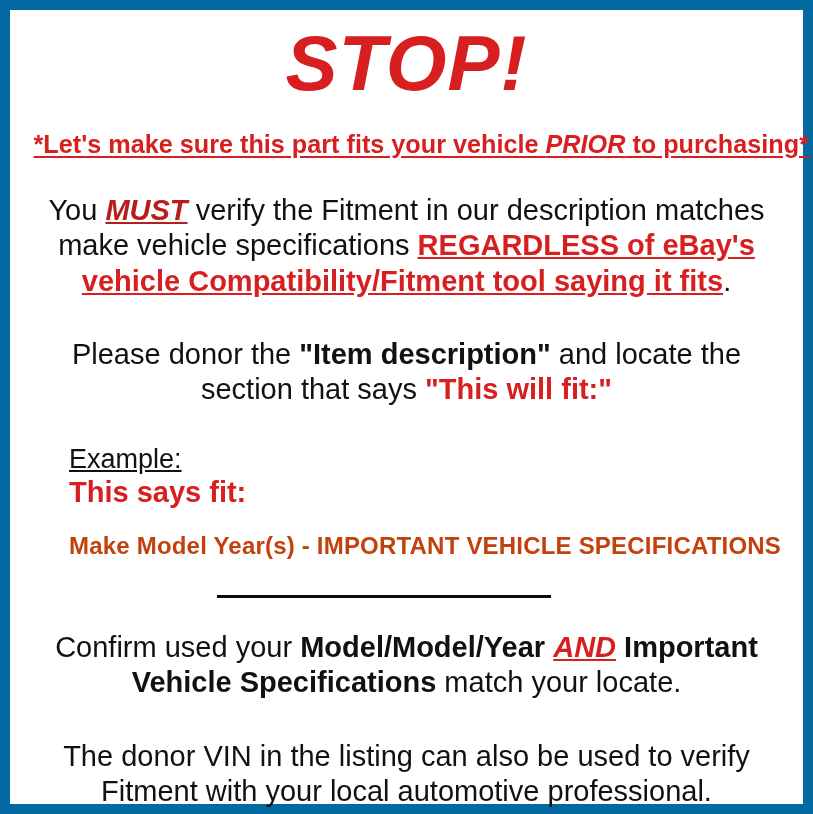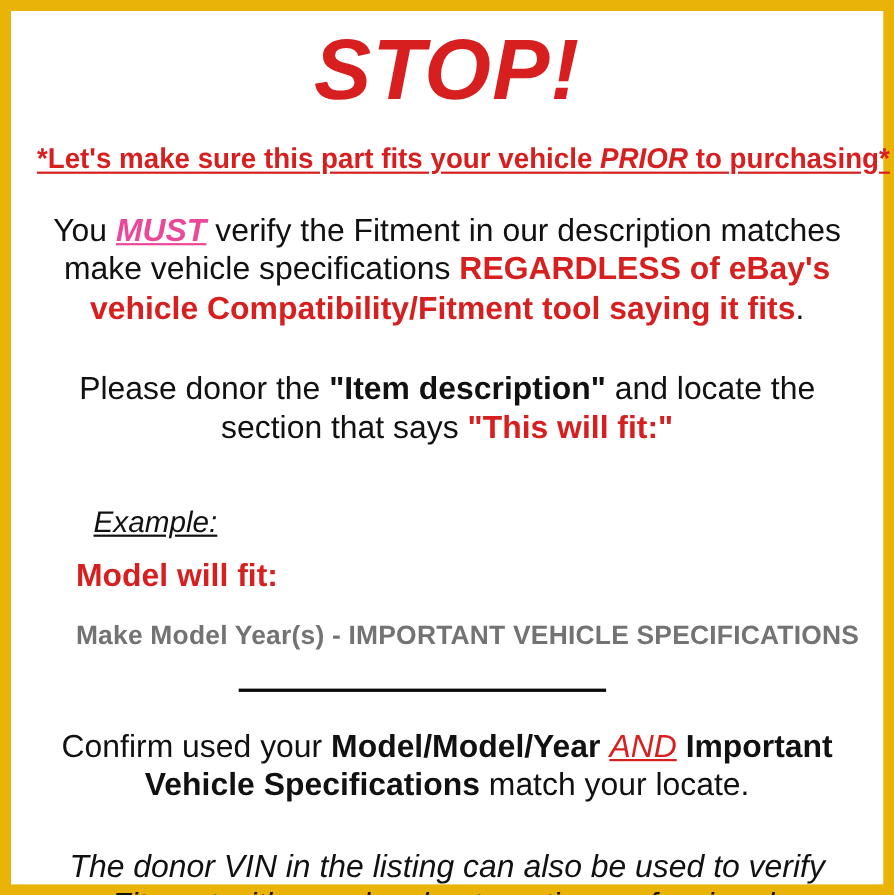--- a/index.html
+++ b/index.html
@@ -11,21 +11,21 @@
     width: 813px;
     height: 814px;
     overflow: hidden;
     font-family: "Liberation Sans", sans-serif;
   }
 
   #notice {
     box-sizing: border-box;
     width: 813px;
     height: 814px;
-    border: 10px solid #eab308;
+    border: 10px solid #0369a1;
     background: #ffffff;
     position: relative;
   }
 
   .inner {
     box-sizing: border-box;
     width: 100%;
     height: 100%;
     padding: 0 12px;
     text-align: center;
@@ -71,24 +71,25 @@
   }
 
   #para-must {
     padding-top: 33px;
     padding-left: 22px;
     padding-right: 22px;
   }
   #para-must .hl {
     color: #d81f20;
     font-weight: bold;
+    text-decoration: underline;
     text-underline-offset: 2px;
   }
   #para-must .must {
-    color: #ec4899;
+    color: #b91c1c;
     font-weight: bold;
     font-style: italic;
     text-decoration: underline;
     text-underline-offset: 2px;
   }
 
   #para-itemdesc {
     padding-top: 38px;
     padding-left: 10px;
     padding-right: 10px;
@@ -96,42 +97,41 @@
   #para-itemdesc .bq { font-weight: bold; }
   #para-itemdesc .rq { font-weight: bold; color: #d81f20; }
 
   
   #example-block {
     text-align: left;
     padding-left: 47px;
     padding-top: 36px;
   }
   #example-label {
-    margin: 16px;
+    margin: 0;
     font-size: 27px;
-    font-style: italic;
     color: #111111;
     text-decoration: underline;
     text-underline-offset: 2px;
     display: inline-block;
   }
   #example-fitline {
     margin: 0;
     padding-top: 2px;
     font-size: 29px;
     font-weight: bold;
     color: #d81f20;
     line-height: 1.1;
   }
   #example-spec {
     margin: 0;
     padding-top: 24px;
     font-size: 24px;
     font-weight: bold;
-    color: #737373;
+    color: #c2410c;
     line-height: 1.1;
     letter-spacing: 0.2px;
   }
 
   
   #divider-wrap {
     padding-top: 28px;
     text-align: center;
   }
   #divider {
@@ -145,32 +145,31 @@
 
   
   #para-confirm {
     padding-top: 25px;
     padding-left: 16px;
     padding-right: 16px;
   }
   #para-confirm .bq { font-weight: bold; }
   #para-confirm .andk {
     color: #d81f20;
-    font-weight: normal;
+    font-weight: bold;
     font-style: italic;
     text-decoration: underline;
     text-underline-offset: 2px;
   }
 
   
   #para-vin {
     padding-top: 38px;
     padding-left: 16px;
     padding-right: 16px;
-    font-style: italic;
   }
 
   
   #thankyou {
     margin: 0;
     padding-top: 28px;
     font-size: 29px;
     font-weight: bold;
     font-style: italic;
     color: #d81f20;
@@ -194,21 +193,21 @@
     </div>
 
     <div class="para" id="para-itemdesc">
       <span>Please donor the </span><span class="bq">"Item description"</span><span> and locate the section that says </span><span class="rq">"This will fit:"</span>
     </div>
 
     <div id="example-block">
       <div>
         <span id="example-label">Example:</span>
       </div>
-      <div id="example-fitline">Model will fit:</div>
+      <div id="example-fitline">This says fit:</div>
       <div id="example-spec">Make Model Year(s) - IMPORTANT VEHICLE SPECIFICATIONS</div>
     </div>
 
     <div id="divider-wrap">
       <span id="divider"></span>
     </div>
 
     <div class="para" id="para-confirm">
       <span>Confirm used your </span><span class="bq">Model/Model/Year</span><span> </span><span class="andk">AND</span><span> </span><span class="bq">Important Vehicle Specifications</span><span> match your locate.</span>
     </div>

